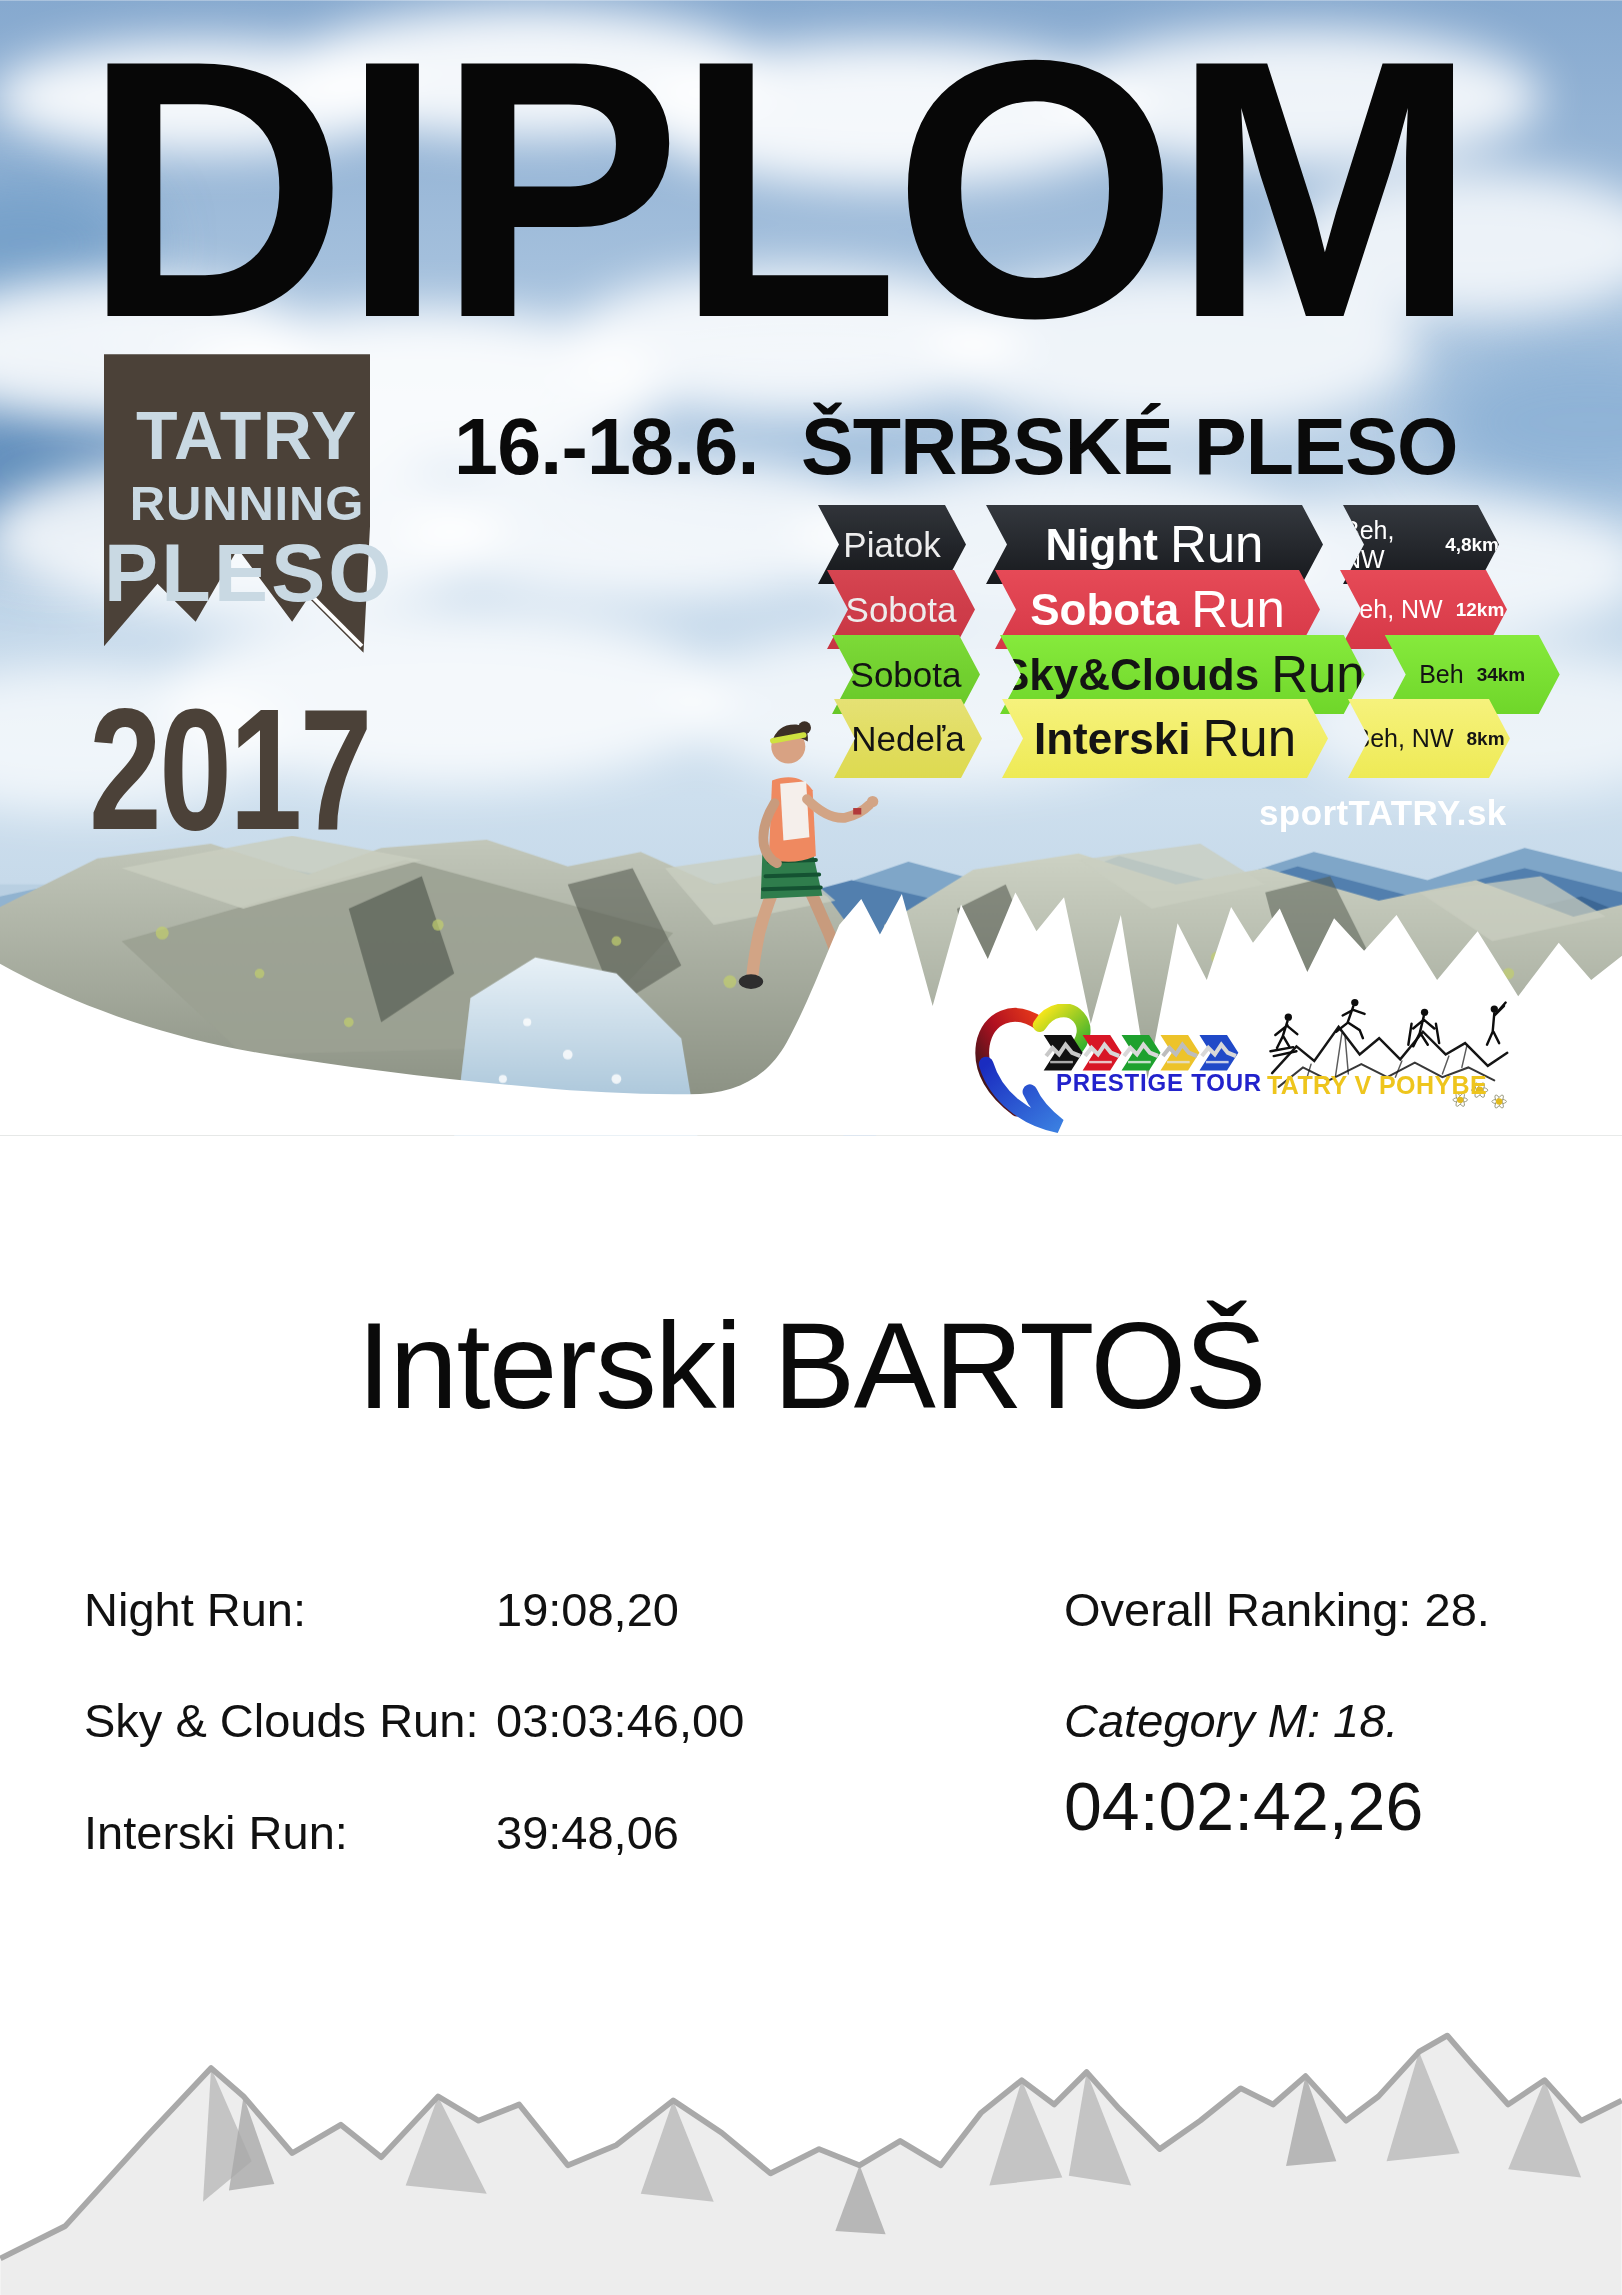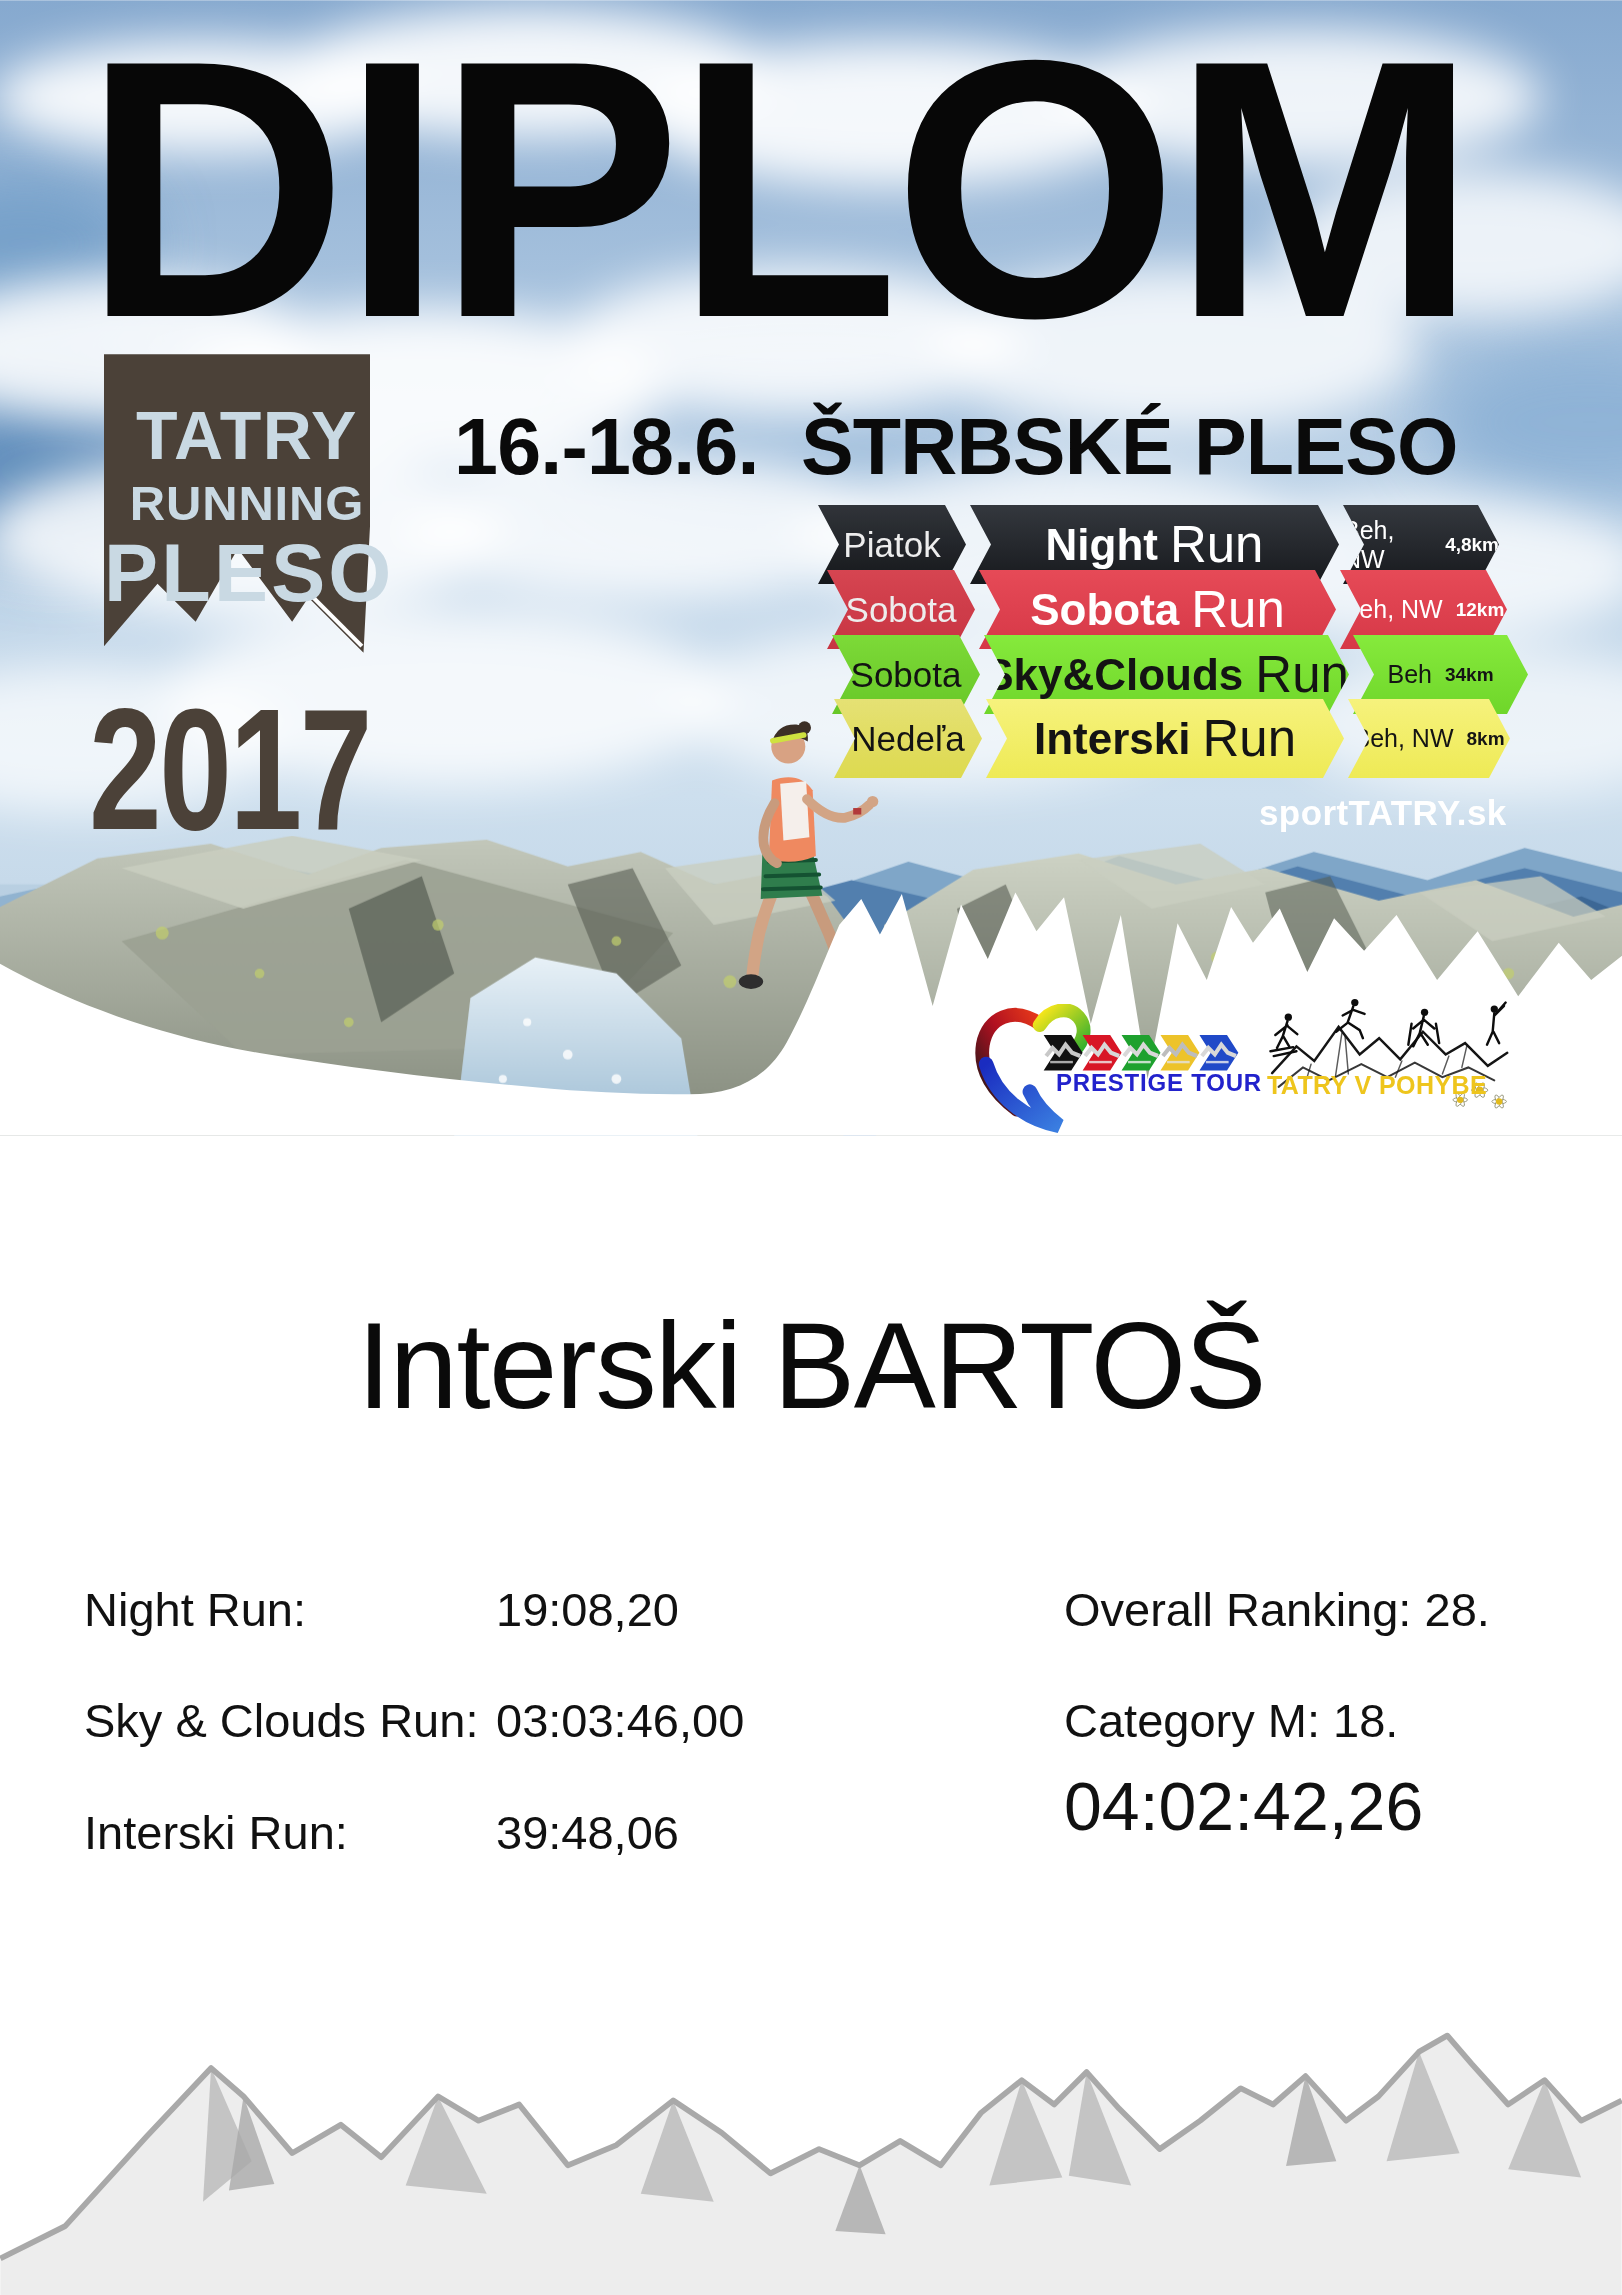--- a/index.html
+++ b/index.html
@@ -21,21 +21,21 @@
   
   .brand-text{top:354px;left:104px;width:286px;text-align:center;color:#c9d9e3;font-weight:bold;}
   .brand-text .l1{margin-top:47px;font-size:68px;letter-spacing:1.6px;line-height:1;}
   .brand-text .l2{margin-top:9.7px;font-size:49px;letter-spacing:0.8px;line-height:1;}
   .brand-text .l3{margin-top:4.9px;font-size:81px;letter-spacing:3.2px;line-height:1;}
   .brand-year{
     top:683px;left:89px;font-size:172px;font-weight:bold;color:#4b4138;
     letter-spacing:-3.2px;line-height:1;transform:scaleX(.76);transform-origin:left top;
   }
   
-  .race{display:flex;column-gap:4px;height:79px;}
+  .race{display:flex;column-gap:20px;height:79px;}
   .seg{
     clip-path:polygon(21px 50%,0 0,calc(100% - 21px) 0,100% 50%,calc(100% - 21px) 100%,0 100%);
     display:flex;align-items:center;justify-content:center;height:100%;
   }
   .seg.day{width:148px;flex:none;filter:brightness(.93);font-size:35px;}
   .seg.main{flex:1;}
   .seg.dist{flex:none;}
   .main .nb{font-size:44px;font-weight:bold;}
   .main .nr{font-size:51px;font-weight:normal;margin-left:12px;}
   .dist .meta{font-size:25px;}
@@ -56,21 +56,21 @@
   
   .prestige-label{top:1069px;left:1056px;font-size:24px;font-weight:800;color:#2222cc;letter-spacing:0.8px;}
   .tvp-label{top:1071px;left:1267px;font-size:25px;font-weight:800;color:#eec51d;letter-spacing:0.4px;}
   
   .recipient{top:1295px;left:0;width:1622px;text-align:center;font-size:123px;font-weight:normal;letter-spacing:-1.6px;color:#0a0a0a;}
   .res{font-size:47px;color:#111111;line-height:1.15;}
   .res-l0{top:1583px;left:84px;} .res-v0{top:1583px;left:496px;}
   .res-l1{top:1694px;left:84px;} .res-v1{top:1694px;left:496px;}
   .res-l2{top:1806px;left:84px;} .res-v2{top:1806px;left:496px;}
   .sum-overall{top:1583px;left:1064px;}
-  .sum-category{top:1694px;left:1064px;}
+  .sum-category{top:1694px;left:1064px;font-style:italic;}
   .sum-total{top:1767px;left:1064px;font-size:68px;color:#111111;}
 </style>
 </head>
 <body>
 
 <svg class="abs" style="top:0;left:0;" width="1622" height="1136" viewBox="0 0 2000 1400">
   <defs>
     <linearGradient id="sky" x1="0" y1="0" x2="0" y2="1">
       <stop offset="0" stop-color="#86a9cf"></stop>
         <stop offset=".4" stop-color="#b9d0e6"></stop>

